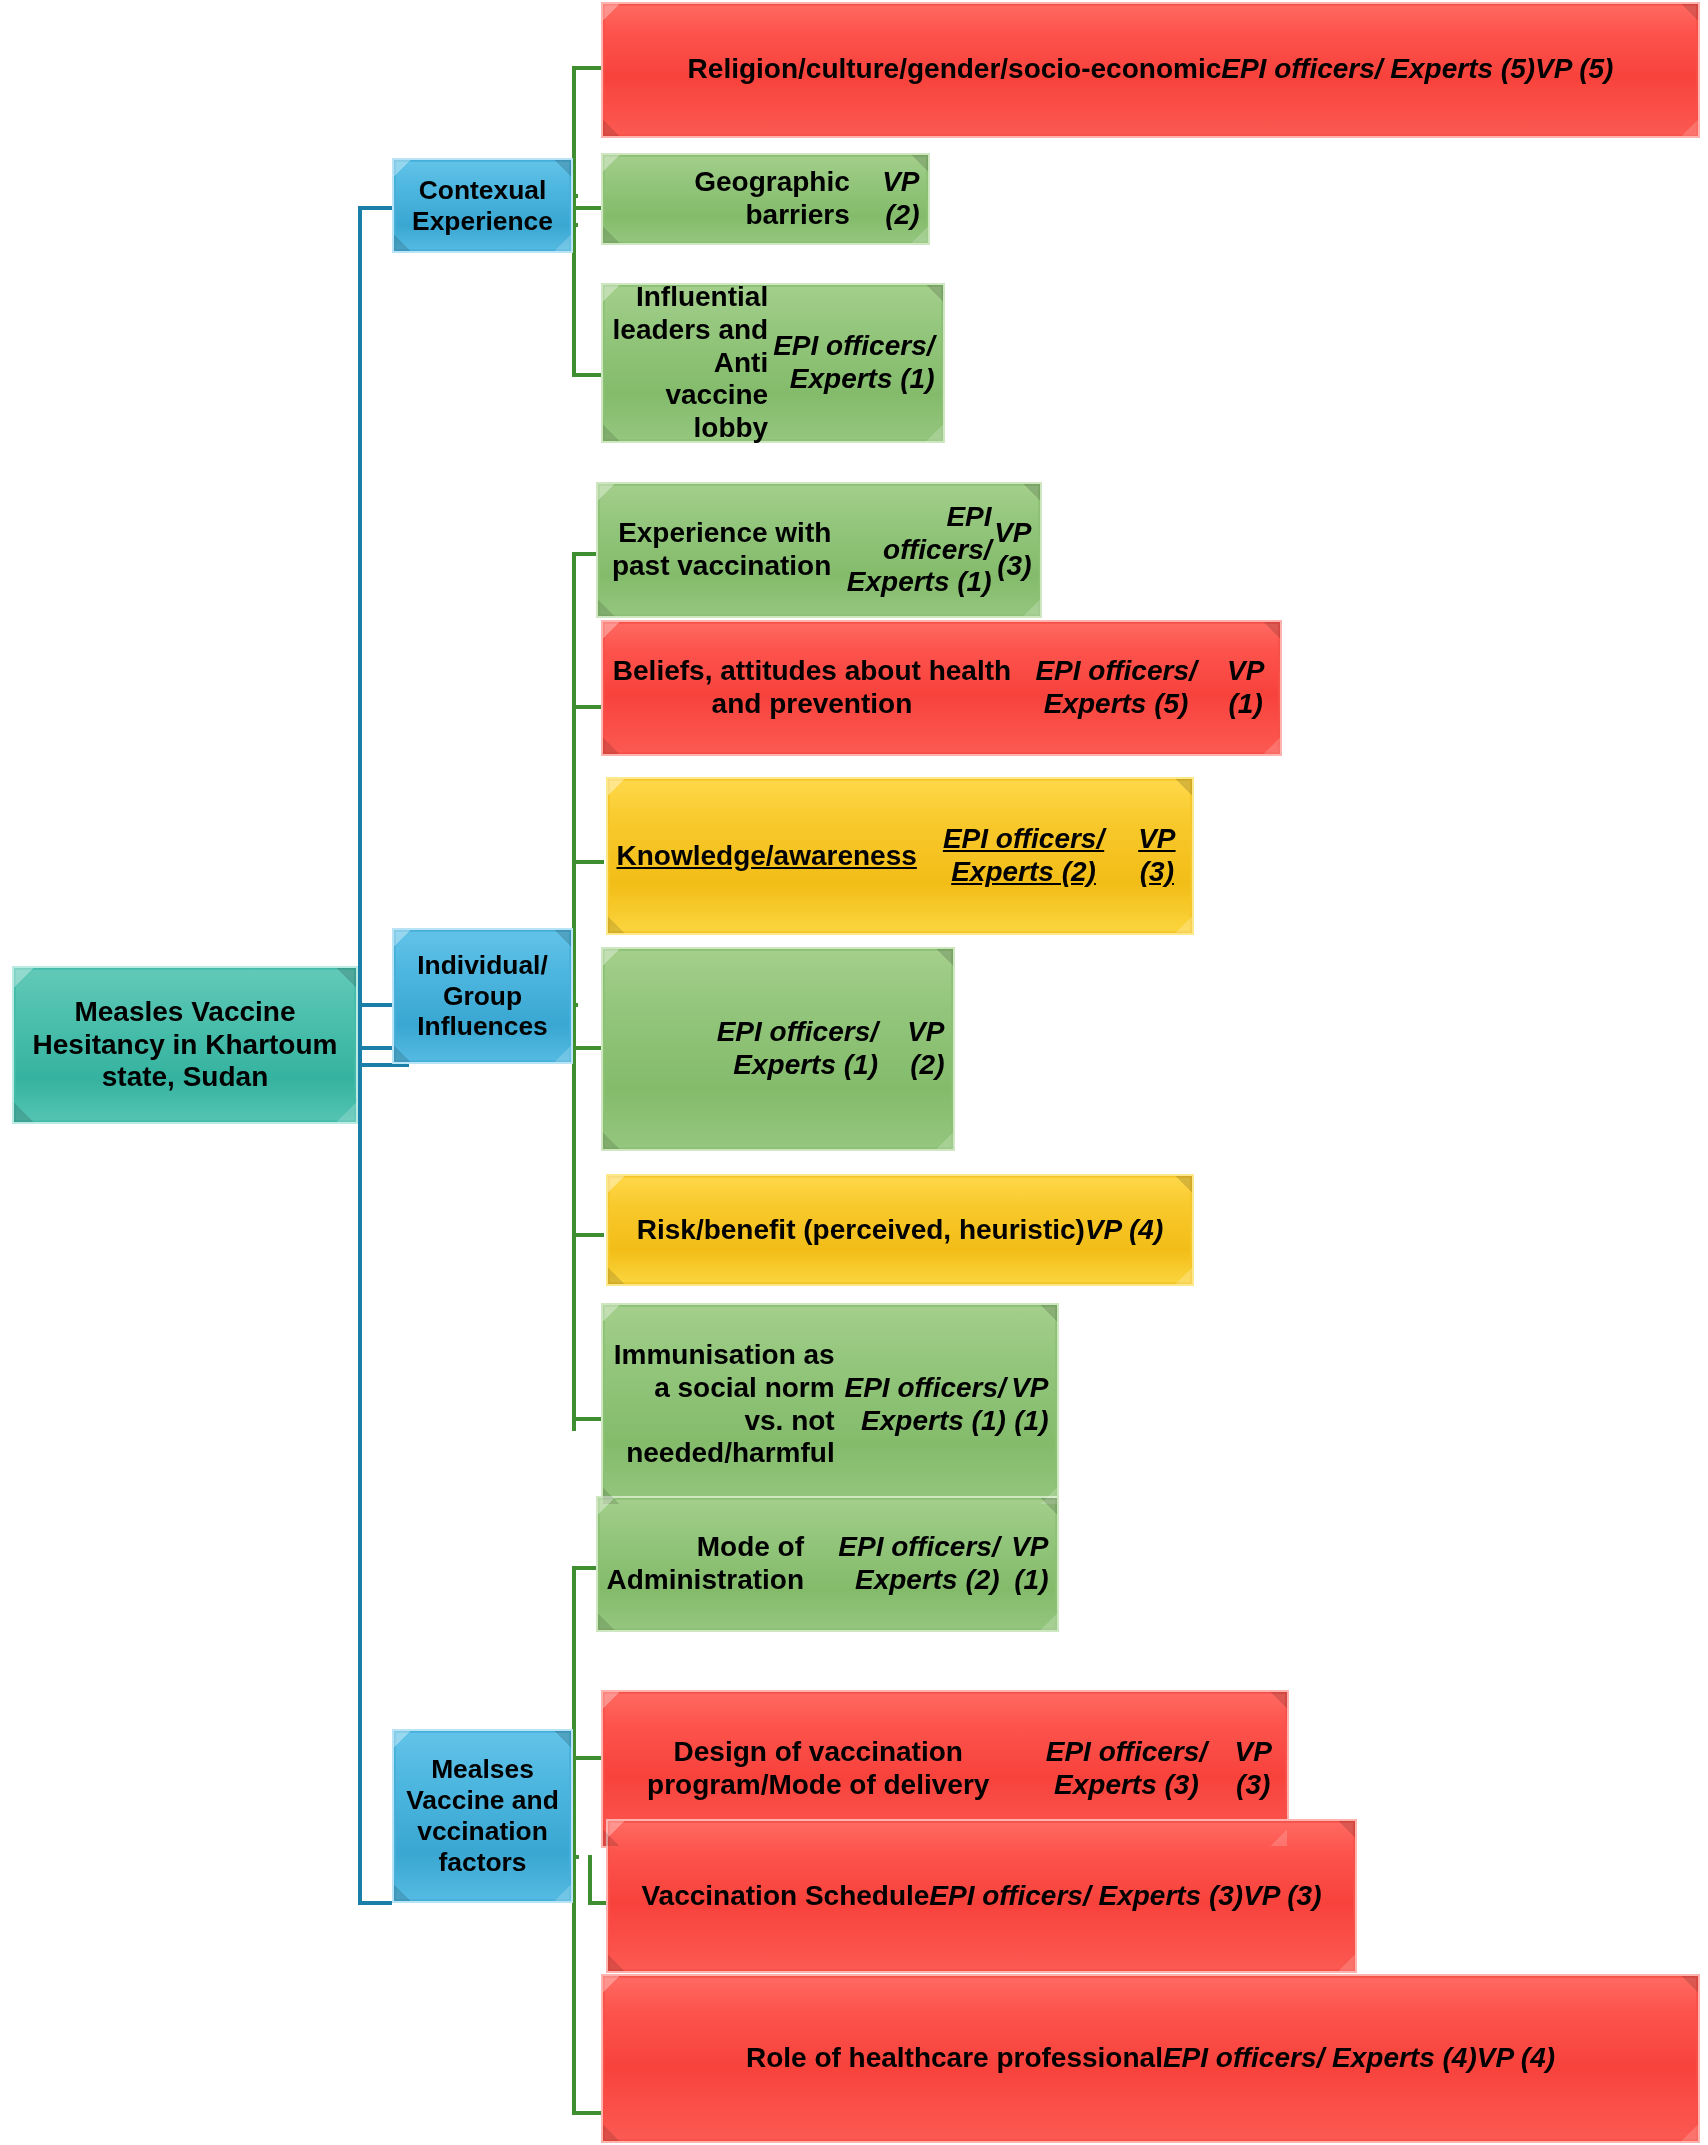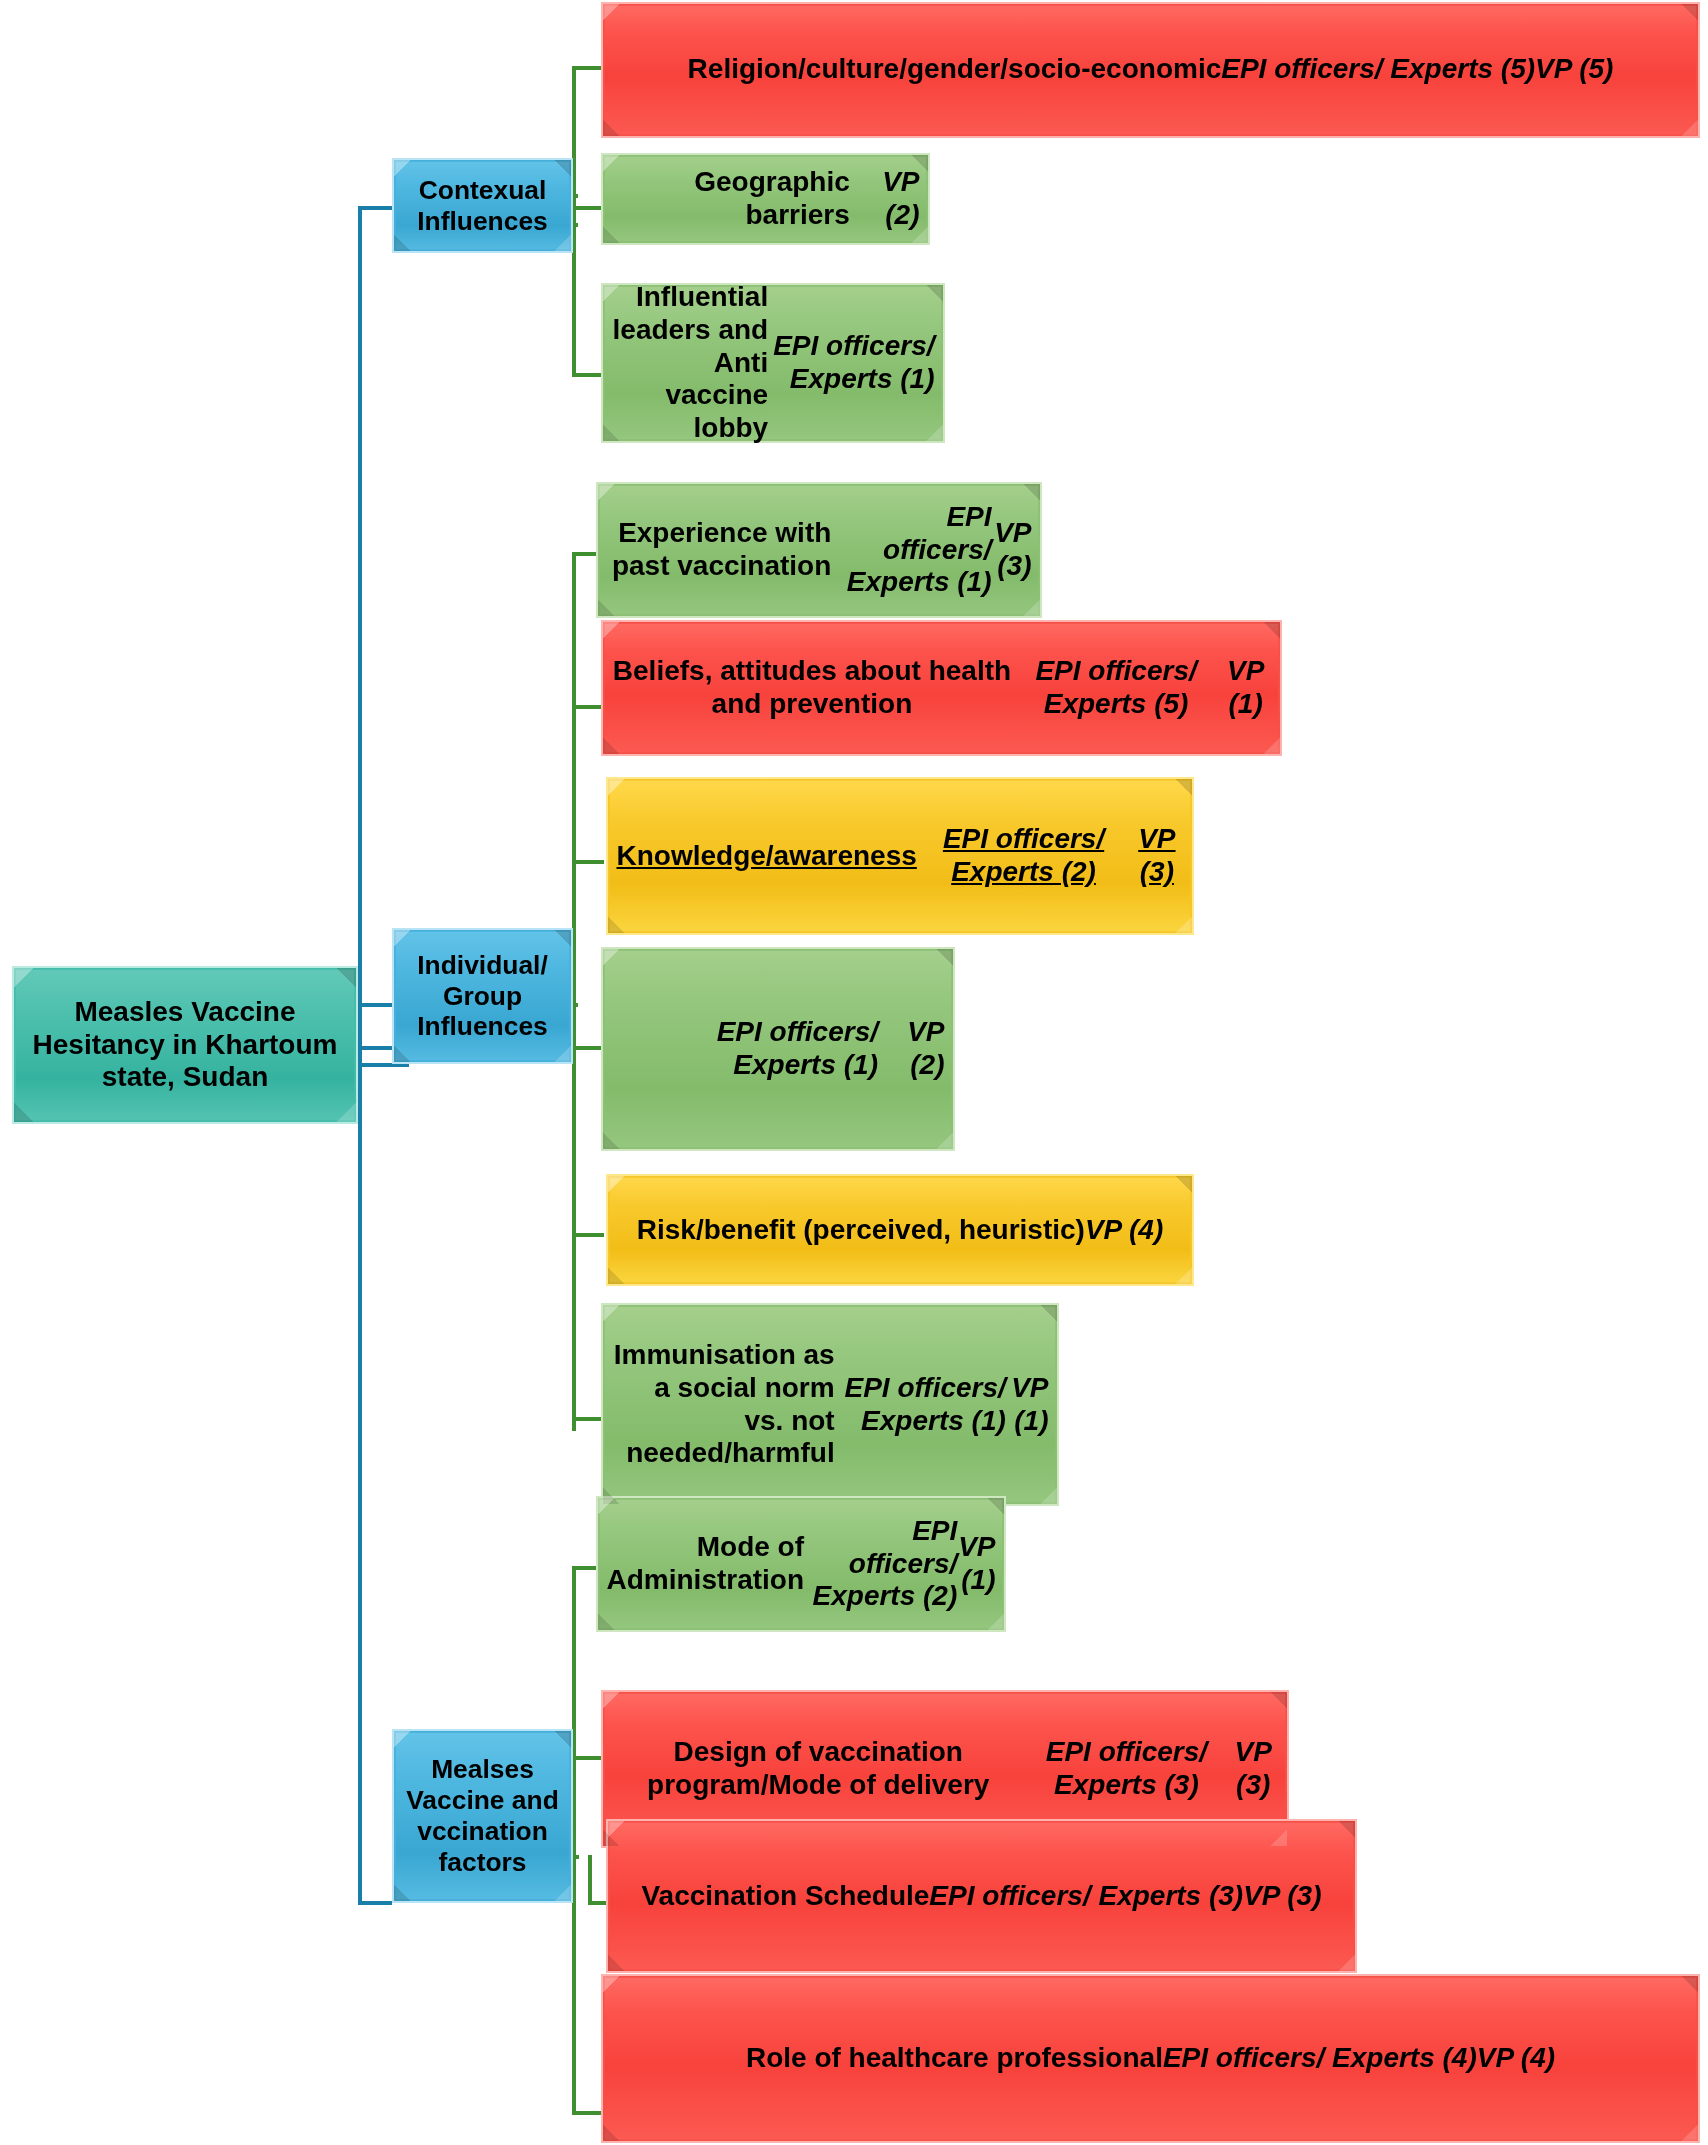--- a/index.html
+++ b/index.html
@@ -194,21 +194,21 @@
   <div class="node n-teal" style="left:12px; top:966px; width:346px; height:158px; font-size:28px;">
     <span class="bevel"></span>
     <div class="ttl">Measles Vaccine
 Hesitancy in Khartoum
 state, Sudan</div>
   </div>
 
   <div class="node n-blue" style="left:392px; top:158px; width:181px; height:95px; font-size:26.4px;">
     <span class="bevel"></span>
     <div class="ttl">Contexual
-Influences</div>
+Experience</div>
   </div>
 
   <div class="node n-blue" style="left:392px; top:928px; width:181px; height:136px; font-size:26.4px;">
     <span class="bevel"></span>
     <div class="ttl">Individual/
 Group
 Influences</div>
   </div>
 
   <div class="node n-blue" style="left:392px; top:1729px; width:181px; height:174px; font-size:26.4px;">
@@ -273,21 +273,21 @@
   </div>
 
   <div class="node n-green" style="left:601px; top:1303px; width:458px; height:203px; font-size:28px;">
     <span class="bevel"></span>
     <div class="ttl">Immunisation as a social norm
 vs. not needed/harmful</div>
     <div class="sub">EPI officers/ Experts (1)</div>
     <div class="sub">VP (1)</div>
   </div>
 
-  <div class="node n-green" style="left:596px; top:1496px; width:410px; height:136px; font-size:28px;">
+  <div class="node n-green" style="left:596px; top:1496px; width:463px; height:136px; font-size:28px;">
     <span class="bevel"></span>
     <div class="ttl">Mode of Administration</div>
     <div class="sub">EPI officers/ Experts (2)</div>
     <div class="sub">VP (1)</div>
   </div>
 
   <div class="node n-red" style="left:601px; top:1646px; width:688px; height:158px; font-size:28px;margin-top:44px;">
     <span class="bevel"></span>
     <div class="ttl">Design of vaccination program/Mode of delivery</div>
     <div class="sub">EPI officers/ Experts (3)</div>

